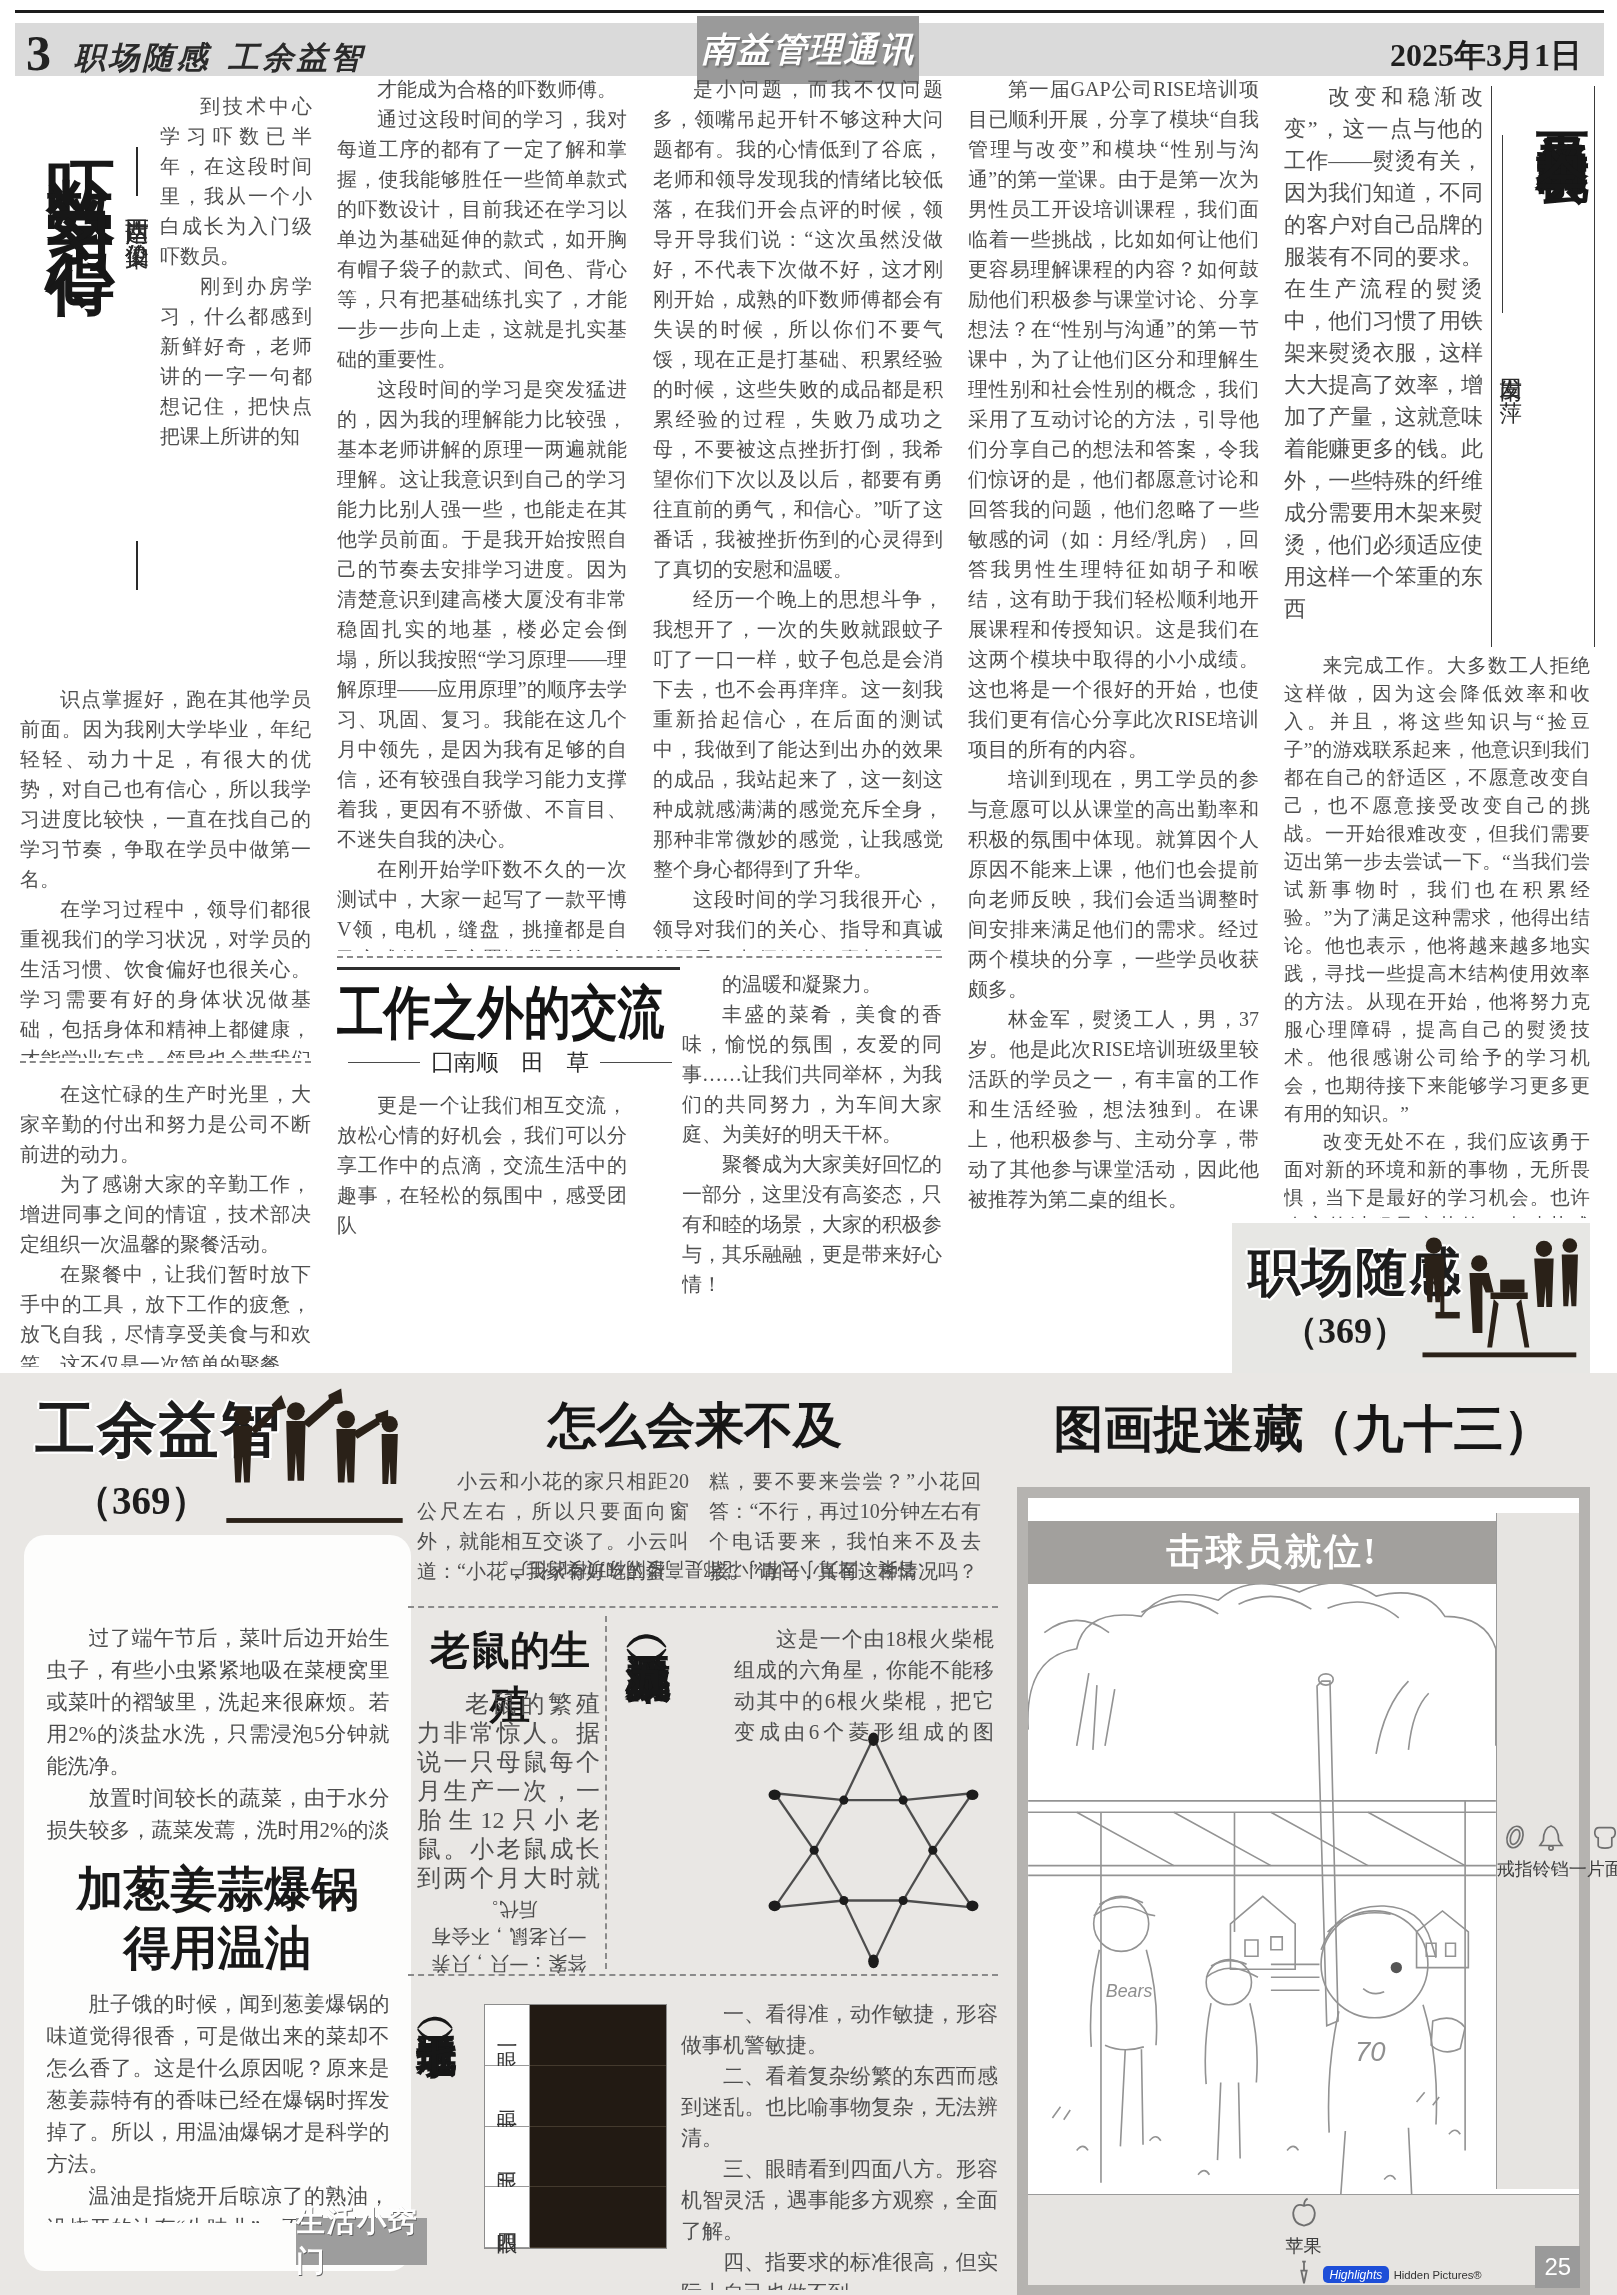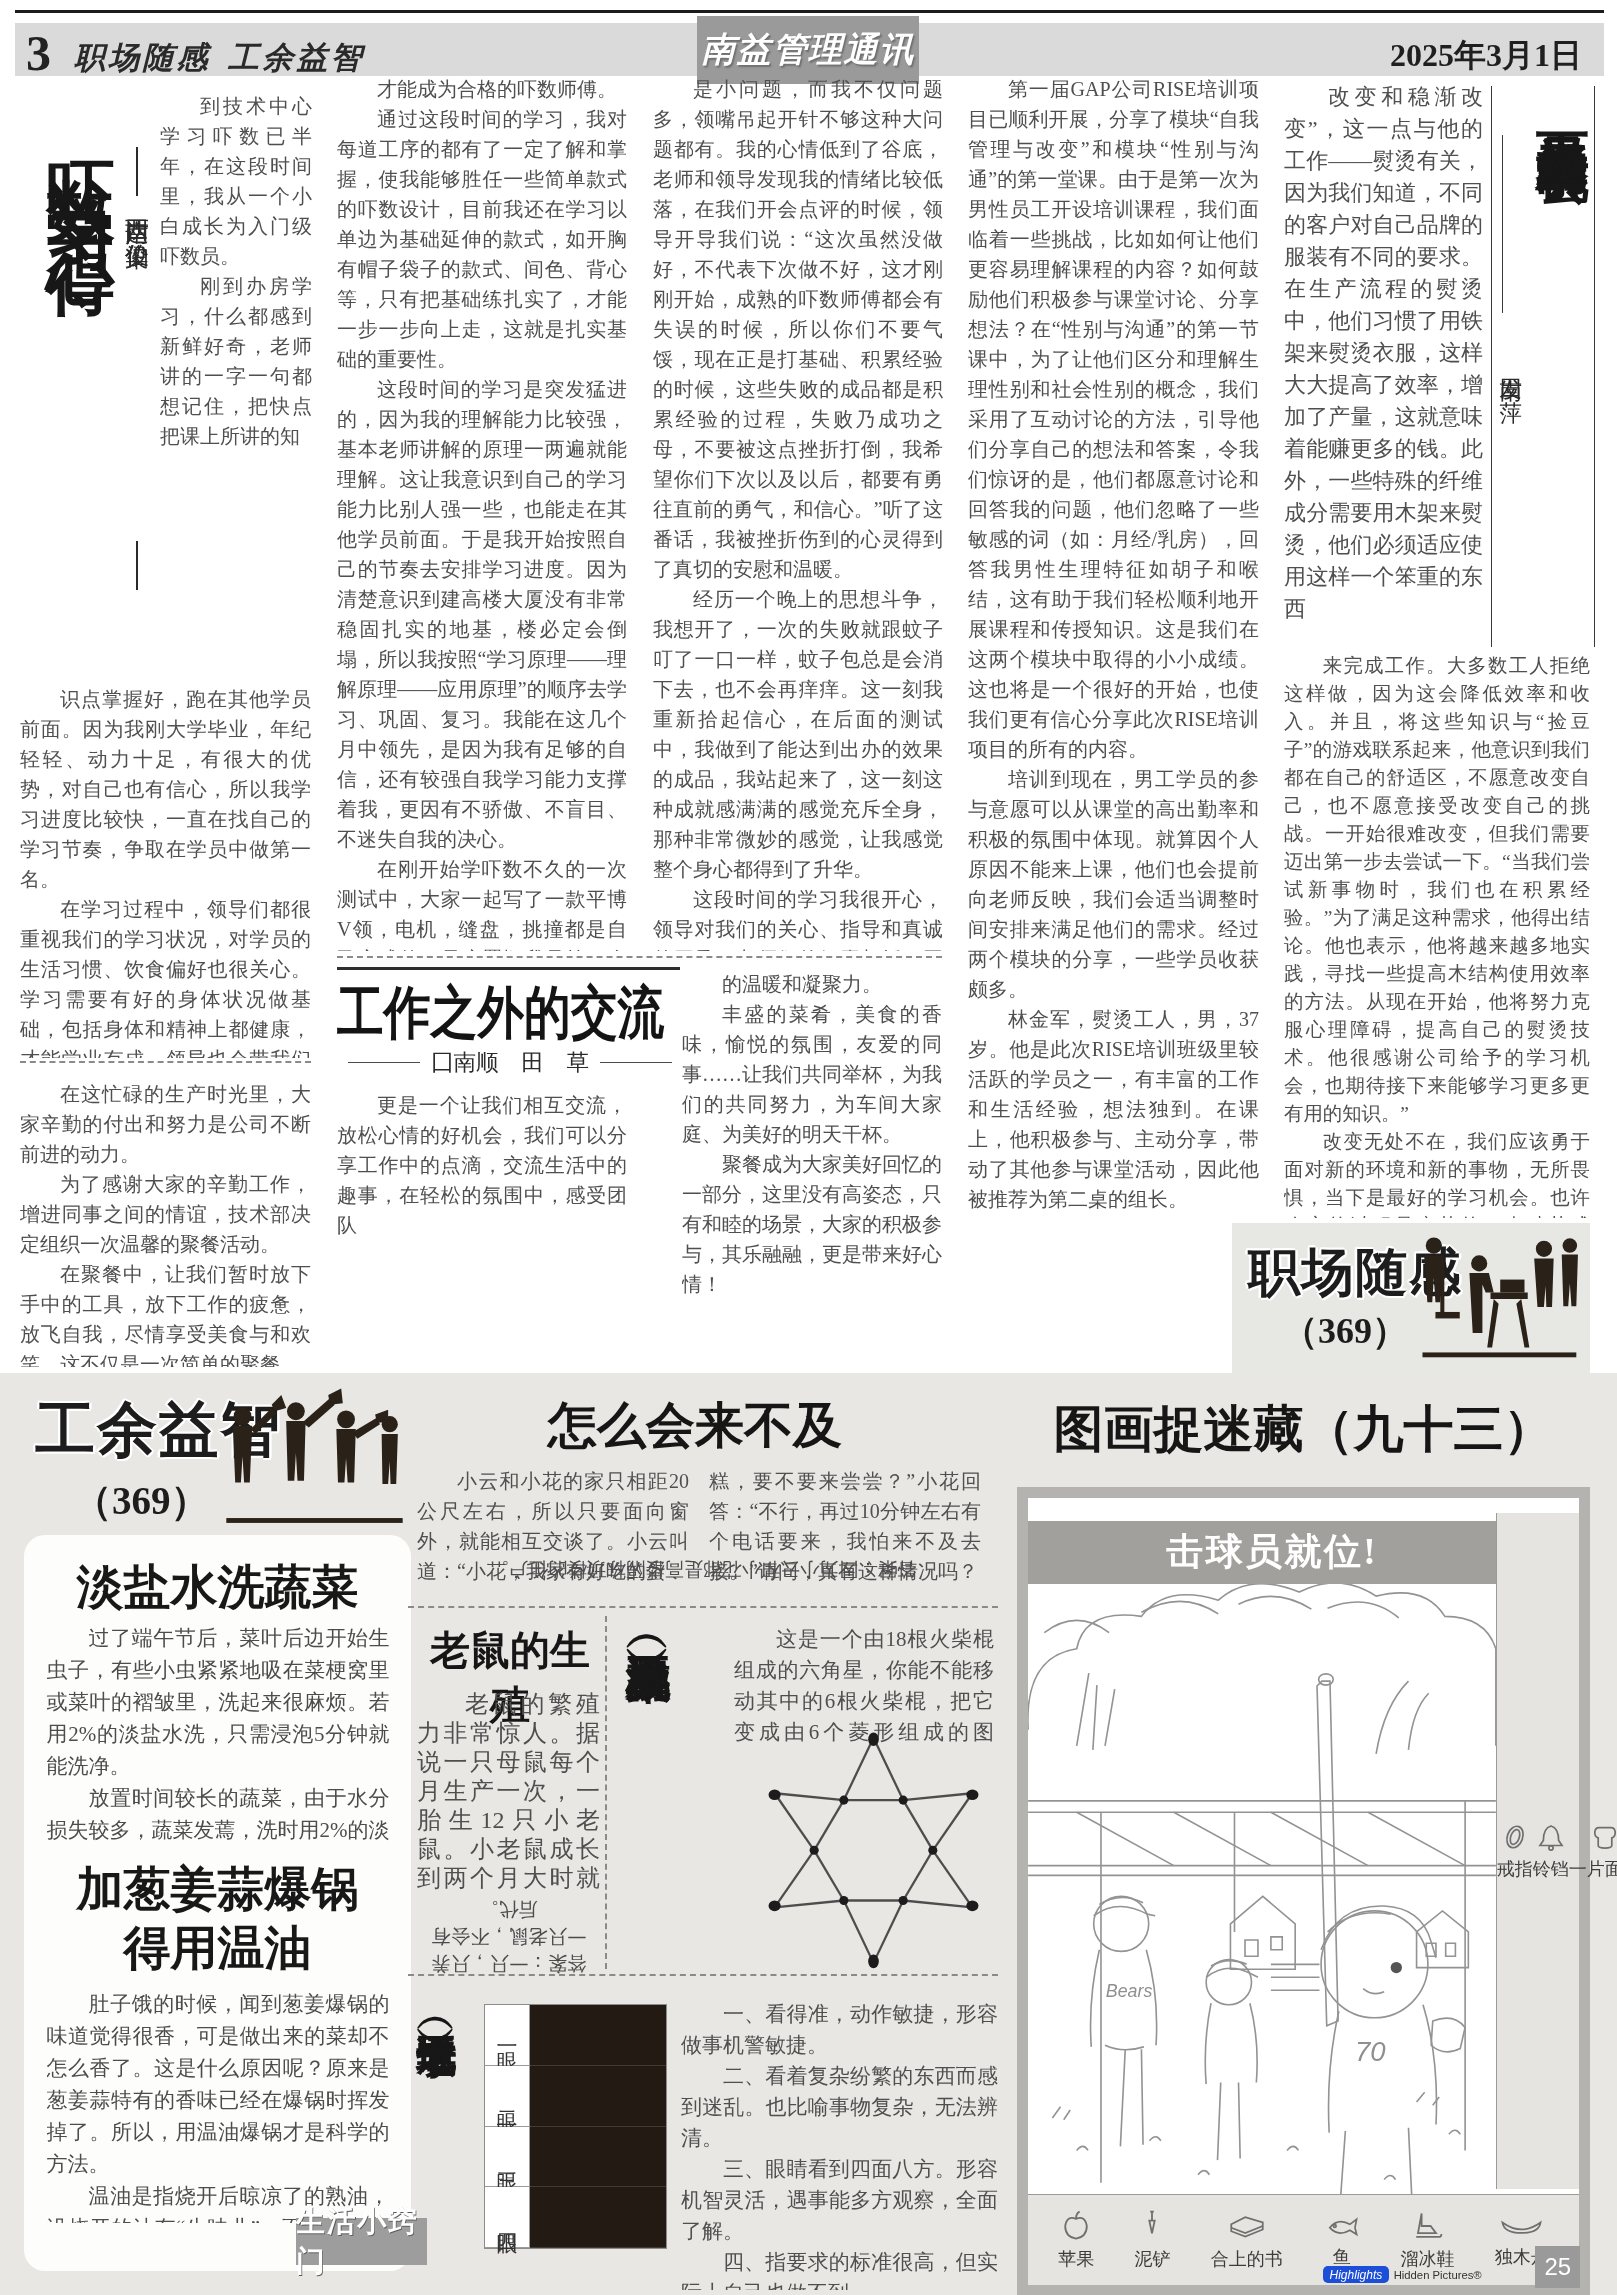--- a/index.html
+++ b/index.html
@@ -66,21 +66,21 @@
   .hp-inner{position:absolute;left:11.3px;top:11.3px;right:11.3px;bottom:11.3px;background:#ffffff;}
   .hp-head{position:absolute;left:0;top:22.6px;width:468px;height:63px;background:#a2a09d;
       display:flex;align-items:center;padding-left:138px;box-sizing:border-box;}
   .hp-head span{color:#fff;font-size:37px;font-weight:900;letter-spacing:2.4px;}
   .hp-side{position:absolute;right:0;top:14.6px;width:83px;height:676px;background:#e6e4e1;border-left:1.6px solid #9a9a9a;
       display:flex;align-items:center;justify-content:space-between;padding:11.3px 0;box-sizing:border-box;}
   .hp-item{display:flex;flex-direction:column;align-items:center;gap:3.2px;}
   .hp-item .cap{font-size:18px;color:#3c3c3c;white-space:nowrap;}
   .hp-caption{position:absolute;left:0;top:705px;width:468px;text-align:right;font-size:27px;font-weight:900;color:#1c1c1c;}
   .hp-bottom{position:absolute;left:0;bottom:0;width:100%;height:91px;background:#e6e4e1;border-top:1.6px solid #9a9a9a;
-      display:flex;align-items:center;justify-content:space-around;padding:0 9.7px;box-sizing:border-box;}
+      display:flex;align-items:center;justify-content:space-around;padding:0 9.7px;box-sizing:border-box;flex-direction:column;}
   .hp-pg{position:absolute;right:-1.6px;bottom:-3.2px;width:45px;height:42px;background:#9a9a9a;color:#fff;
       display:flex;align-items:center;justify-content:center;font-size:24px;font-family:"Liberation Sans",sans-serif;margin-left:32px;}
   .hp-brand{position:absolute;right:97px;bottom:1.6px;display:flex;align-items:center;gap:4.9px;font-family:"Liberation Sans",sans-serif;}
   .hp-brand .b1{background:#1d4ed8;color:#fff;font-style:italic;font-size:12px;padding:1.6px 6.5px;border-radius:4.9px;margin-left:16px;}
   .hp-brand .b2{font-size:11.3px;color:#333;}
   .item-icon{stroke:#6f6f6f;fill:none;stroke-width:2;}
   svg text{font-family:"Liberation Sans",sans-serif;}
 </style>
 </head>
 <body>
@@ -212,21 +212,20 @@
         <path d="M166,56 l30,-18 l4,8 l-28,18 z"></path>
           <path d="M194,34 l16,-6 l0,16 l-14,0 z"></path>
         <circle cx="212" cy="46" r="10"></circle>
           <path d="M202,58 h20 l-2,62 h-7 l-1,-28 l-2,28 h-7 z"></path>
         <rect x="10" y="162" width="218" height="6"></rect>
       </g>
     </svg>
   </div>
 
   <div class="panel">
-    <div class="tip-title" style="top:22.6px;">淡盐水洗蔬菜</div>
     <div class="col tipbody" style="left:22.6px;top:87px;width:343px;height:228px;">
         <p>过了端午节后，菜叶后边开始生虫子，有些小虫紧紧地吸在菜梗窝里或菜叶的褶皱里，洗起来很麻烦。若用2%的淡盐水洗，只需浸泡5分钟就能洗净。</p>
         <p>放置时间较长的蔬菜，由于水分损失较多，蔬菜发蔫，洗时用2%的淡盐水或1%的食醋水泡一下，蔬菜也会水嫩起来。</p>
       </div>
     <div class="tip-title" style="top:325px;">
       <div>加葱姜蒜爆锅</div>
       <div>得用温油</div>
     </div>
     <div class="col tipbody" style="left:22.6px;top:453px;width:343px;height:235px;">
         <p>肚子饿的时候，闻到葱姜爆锅的味道觉得很香，可是做出来的菜却不怎么香了。这是什么原因呢？原来是葱姜蒜特有的香味已经在爆锅时挥发掉了。所以，用温油爆锅才是科学的方法。</p>

